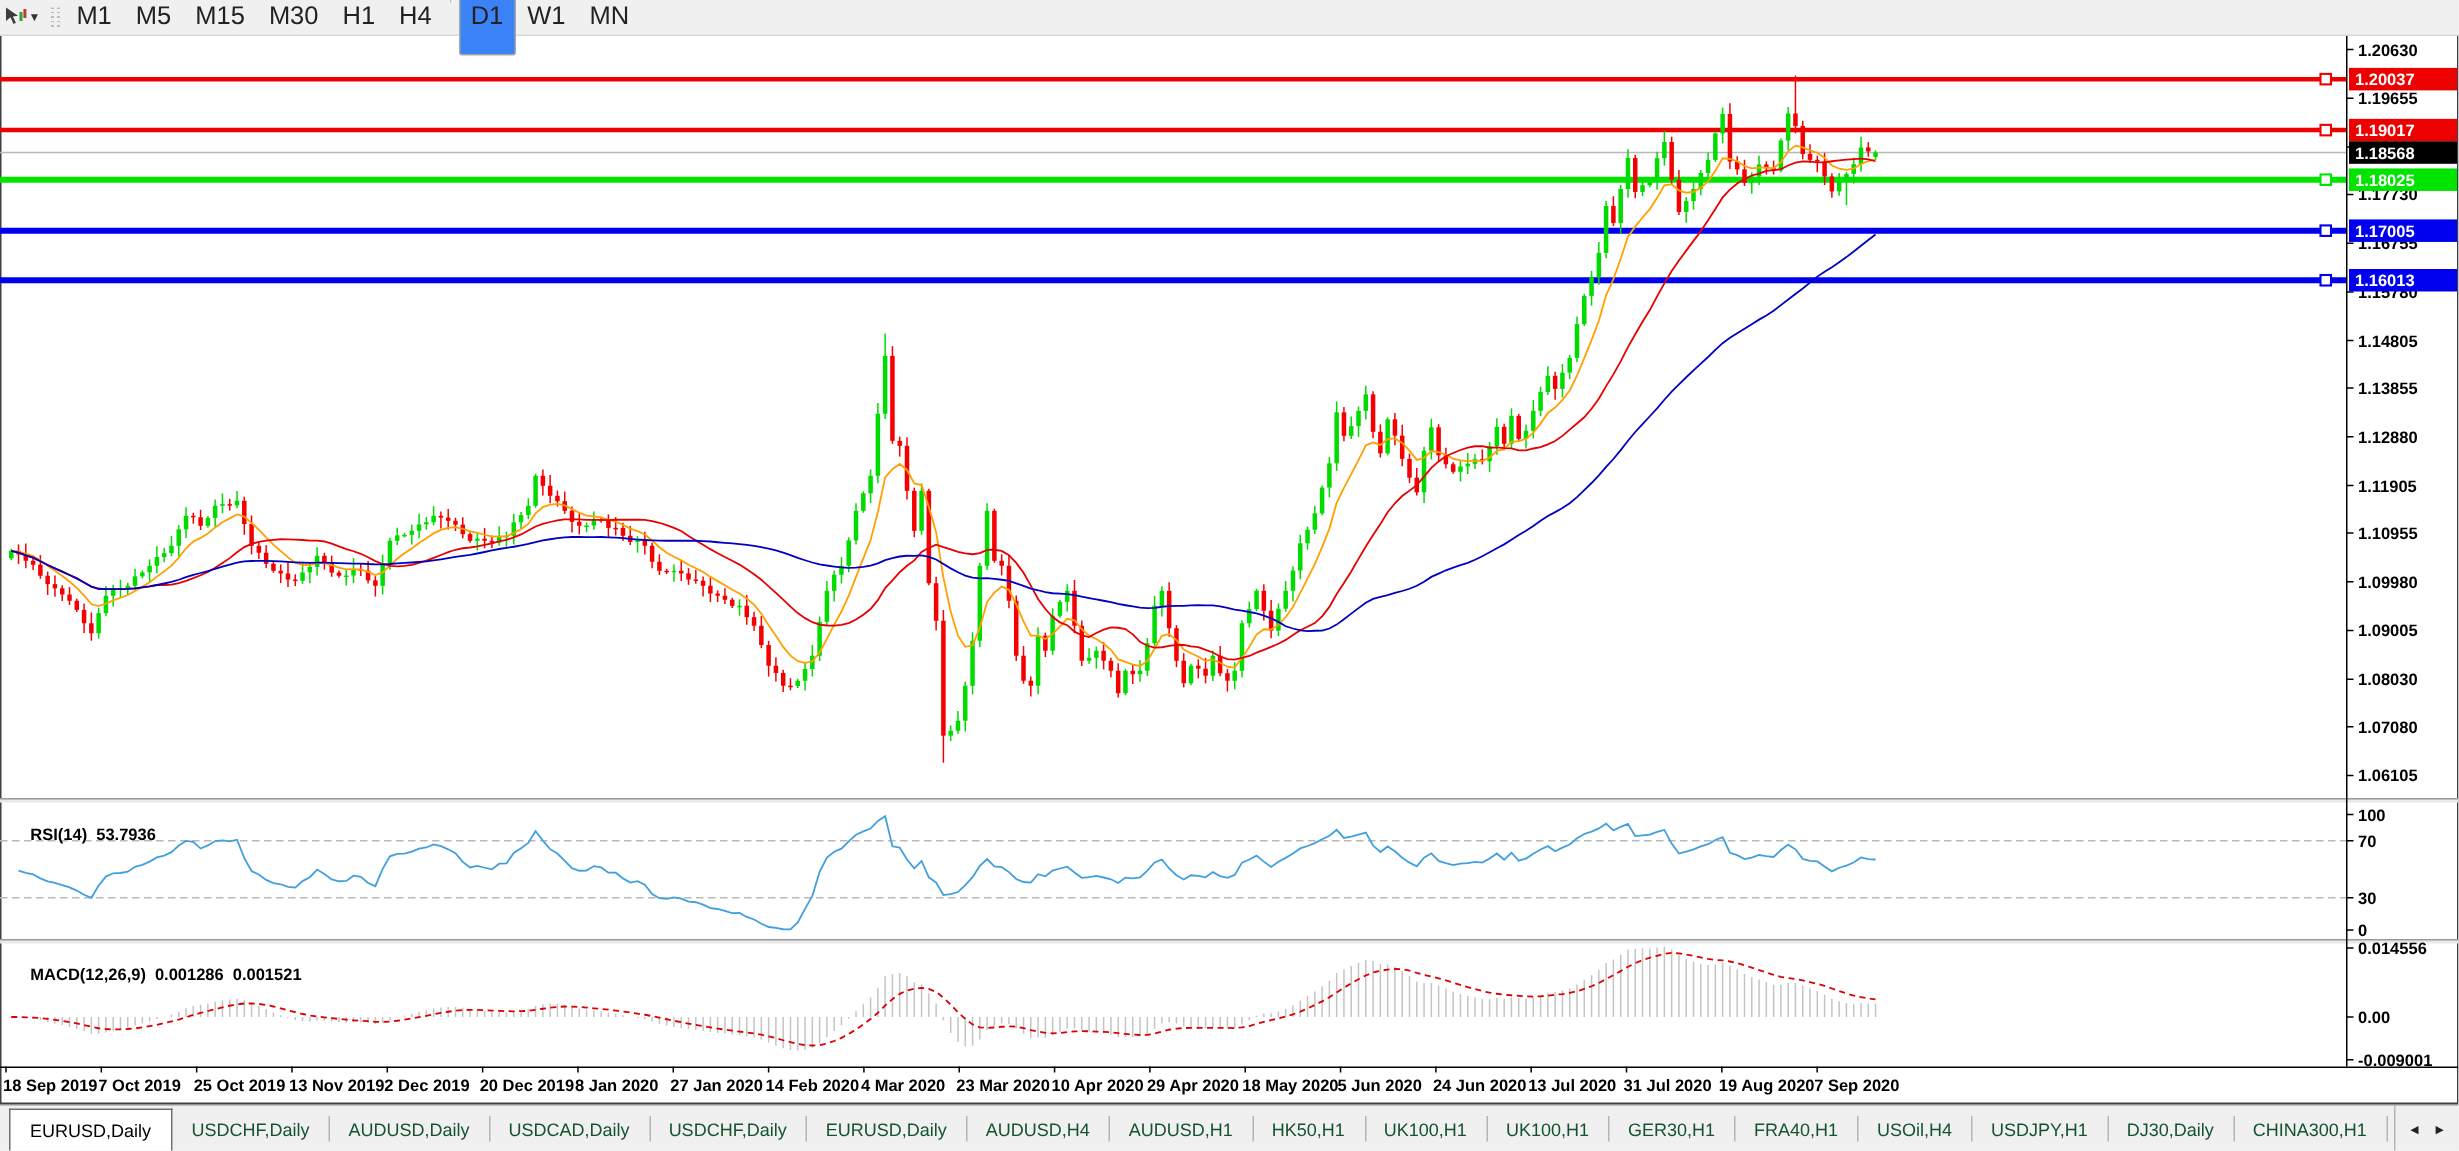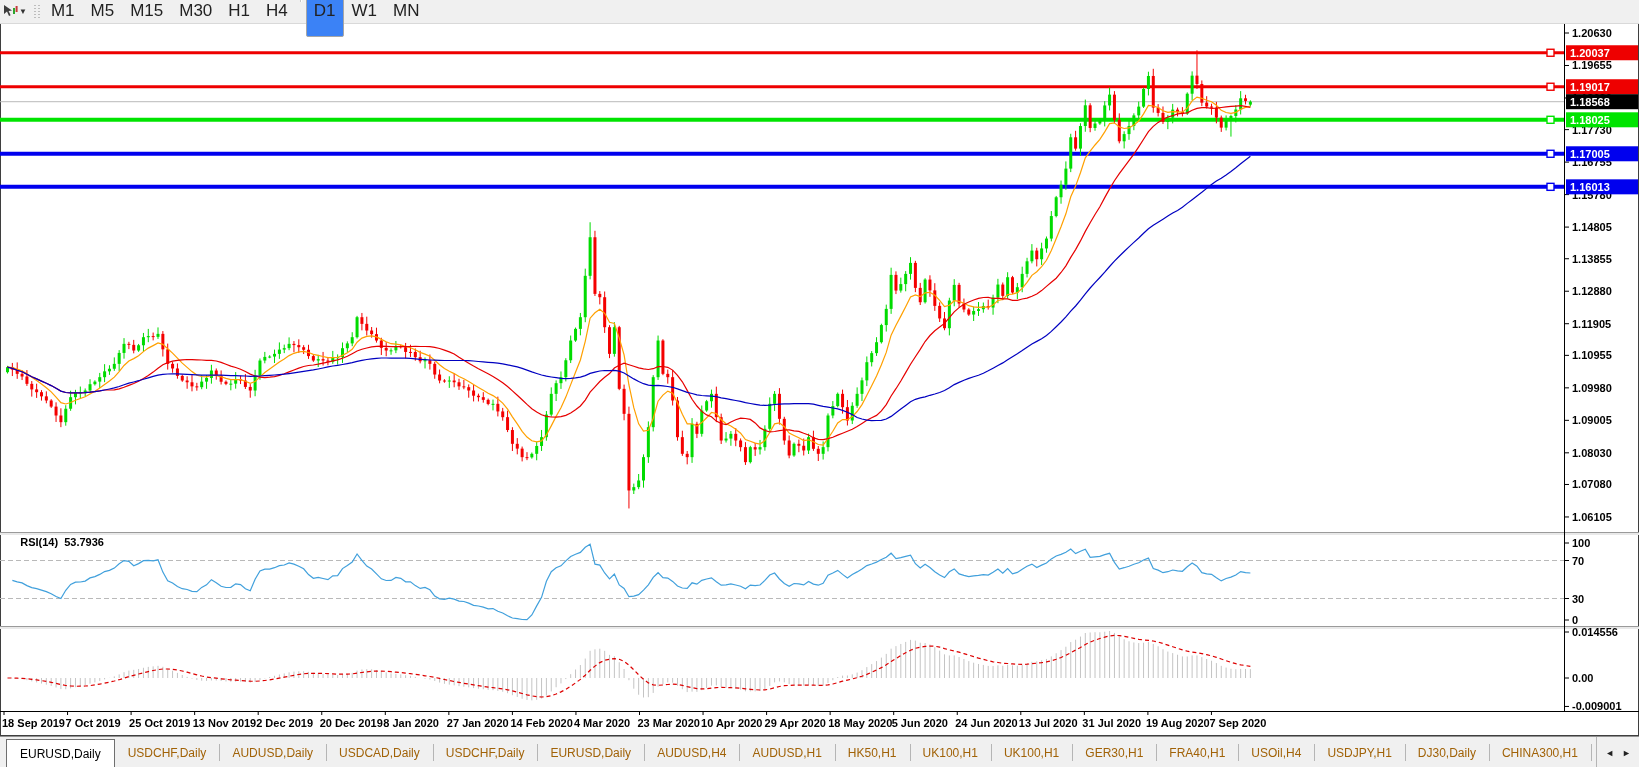--- a/index.html
+++ b/index.html
@@ -17,28 +17,28 @@
     font-size:17px;color:#222;border:1px solid transparent;border-radius:2px;cursor:default;}
   .toolbtn.active{background:#3b82f6;border:1px solid #a6a6a6;}
   .tool-sep{width:1px;height:16px;margin:2px 4px 0 4px;background:#c7c7c7;border-right:1px solid #fff;}
   .caret{font-size:8px;color:#333;margin:2px 4px 0 1px;}
   #cursor-tool{margin:2px 0 0 2px;display:flex;align-items:center;}
   
   #chart-svg{position:absolute;left:0;top:0;z-index:1;}
   .ovl{position:absolute;z-index:2;font-size:11px;font-weight:600;color:#000;white-space:pre;}
   #chart-title{left:9px;top:27px;}
   #chart-title .tri{font-size:8px;margin-right:4px;position:relative;top:-1px;}
-  #rsi-label{left:8px;top:524px;}
+  #rsi-label{left:8px;top:539px;}
   #macd-label{left:8px;top:632px;}
   .lblgap{margin-left:6px;}
   
   #tabbar{position:absolute;left:0;top:736px;width:1639px;height:31px;background:#f0f0f0;
     border-top:1px solid #919191;display:flex;align-items:stretch;z-index:3;}
   #tabs{display:flex;align-items:stretch;padding-left:6px;overflow:hidden;flex:1;}
-  .tab{display:flex;align-items:center;padding:0 13px;font-size:12px;color:#a16207;position:relative;cursor:default;}
+  .tab{display:flex;align-items:center;padding:0 13px;font-size:12px;color:#14532d;position:relative;cursor:default;}
   .tab:not(.active):not(:first-child)::before{content:"";position:absolute;left:0;top:7px;bottom:7px;width:1px;background:#b5b5b5;}
   .tab.active{background:#fff;border:1px solid #6f6f6f;border-bottom:none;color:#000;margin-top:2px;z-index:2;}
   .tab.active + .tab::before{display:none;}
   #tab-arrows{display:flex;align-items:center;gap:8px;padding:0 8px;border-left:1px solid #b5b5b5;}
   #tab-arrows span{font-size:9px;color:#222;cursor:default;}
 </style>
 </head>
 <body>
 
 <div id="stage">
@@ -963,20 +963,23 @@
       <text font-family="&quot;Liberation Sans&quot;,sans-serif" font-size="11px" font-weight="600" fill="#000" x="1082.35" y="727">31 Jul 2020</text>
       <line x1="1147.8999999999999" y1="711" x2="1147.8999999999999" y2="715" stroke="#000" stroke-width="1"></line>
       <text font-family="&quot;Liberation Sans&quot;,sans-serif" font-size="11px" font-weight="600" fill="#000" x="1145.8999999999999" y="727">19 Aug 2020</text>
       <line x1="1211.45" y1="711" x2="1211.45" y2="715" stroke="#000" stroke-width="1"></line>
       <text font-family="&quot;Liberation Sans&quot;,sans-serif" font-size="11px" font-weight="600" fill="#000" x="1209.45" y="727">7 Sep 2020</text>
     </svg>
 
   <div class="ovl" id="rsi-label">
     <span>RSI(14)</span><span class="lblgap">53.7936</span>
   </div>
+  <div class="ovl" id="macd-label">
+    <span>MACD(12,26,9)</span><span class="lblgap">0.001286</span><span class="lblgap">0.001521</span>
+  </div>
 
   <div id="tabbar">
     <div id="tabs">
         <div class="tab active">EURUSD,Daily</div>
         <div class="tab">USDCHF,Daily</div>
         <div class="tab">AUDUSD,Daily</div>
         <div class="tab">USDCAD,Daily</div>
         <div class="tab">USDCHF,Daily</div>
         <div class="tab">EURUSD,Daily</div>
         <div class="tab">AUDUSD,H4</div>

